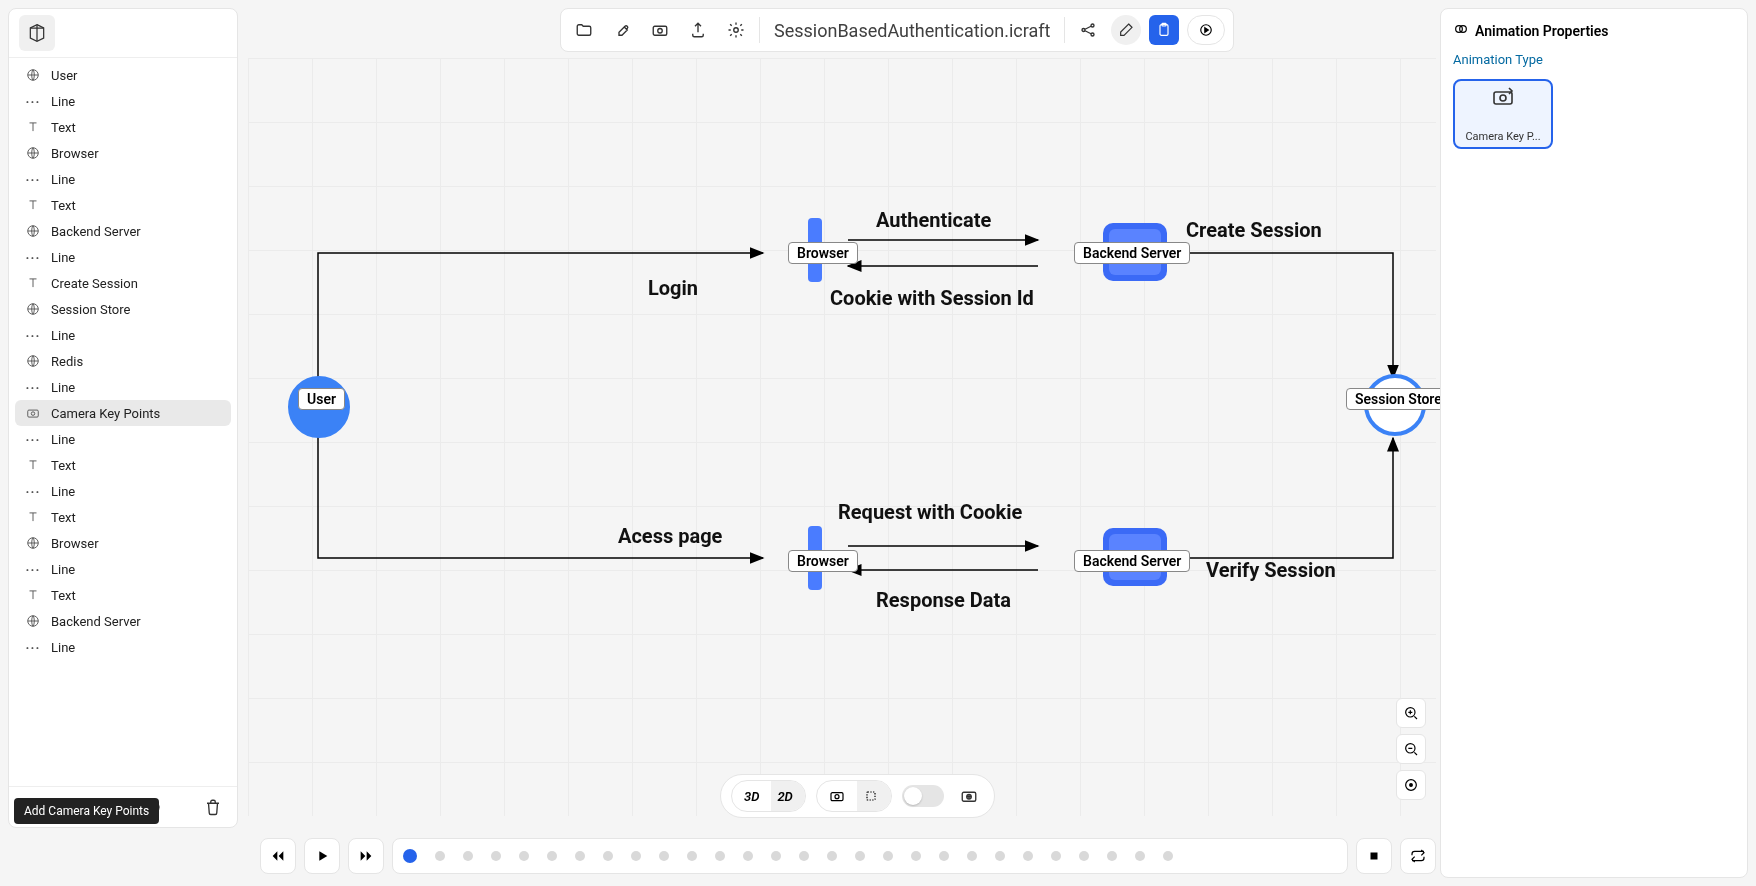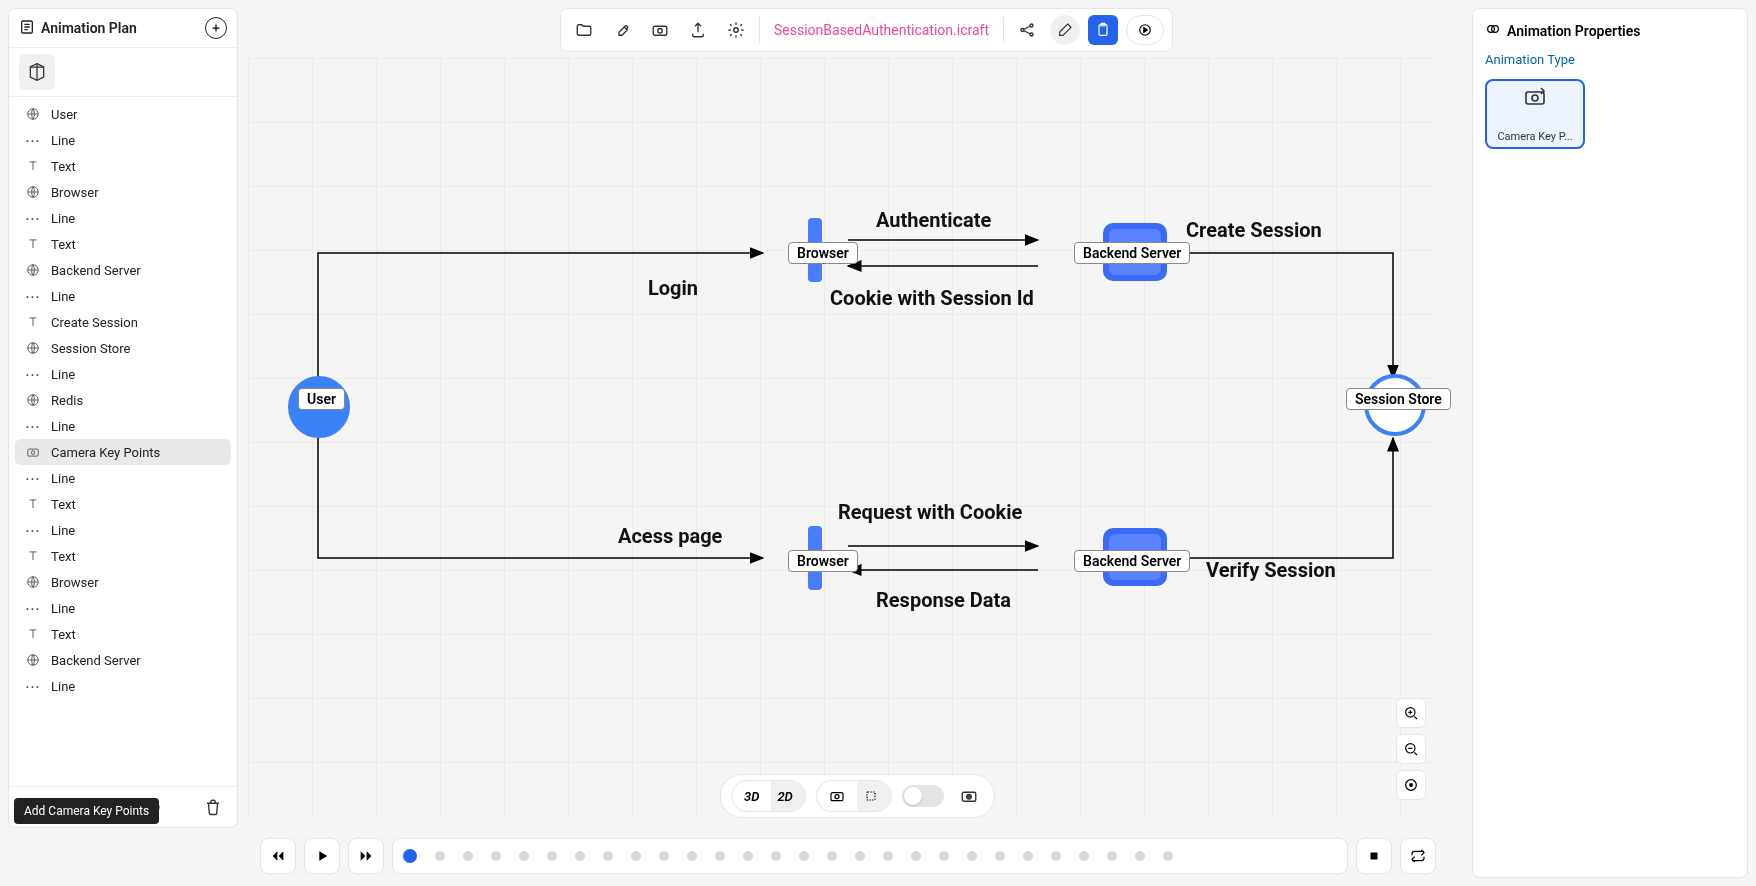--- a/index.html
+++ b/index.html
@@ -77,21 +77,21 @@
     }
     .tb-icon {
       width: 30px; height: 30px;
       display: flex; align-items: center; justify-content: center;
       border-radius: 6px;
       cursor: pointer; color: #333;
     }
     .tb-icon.active { background: #2563eb; color: #fff; }
     .tb-icon.soft { background: #f0f0f0; border-radius: 50%; }
     .tb-sep { width: 1px; height: 26px; background: #e5e5e5; }
-    .filename { font-size: 14px; color: #ec4899; padding: 0 6px; }
+    .filename { font-size: 18px; color: #404040; padding: 0 6px; }
     .pill {
       display: inline-flex; align-items: center; justify-content: center;
       width: 38px; height: 30px;
       border: 1px solid #e5e5e5; border-radius: 15px;
       cursor: pointer; font-size: 14px;
     }
     
     .canvas {
       position: absolute;
       left: 248px; top: 58px;
@@ -237,21 +237,21 @@
       width: 30px; height: 30px;
       background: #fff; border: 1px solid #e5e5e5;
       border-radius: 6px;
       display: flex; align-items: center; justify-content: center;
       cursor: pointer;
     }
     
     .right-panel {
       position: absolute;
       right: 8px; top: 8px; bottom: 8px;
-      width: 276px;
+      width: 308px;
       background: #fff;
       border: 1px solid #e5e5e5;
       border-radius: 8px;
       padding: 12px;
       display: flex; flex-direction: column; gap: 12px;
     }
     .rp-title { font-size: 14px; font-weight: 600; display: flex; align-items: center; gap: 6px; }
     .rp-label { font-size: 13px; color: #0369a1; }
     .type-card {
       width: 100px; height: 70px;
@@ -275,36 +275,20 @@
       padding: 8px 12px;
       font-size: 13px; font-weight: 500;
       display: flex; align-items: center; justify-content: center; gap: 6px;
       cursor: pointer;
     }
   </style>
 </head>
 <body>
 
 <div class="sidebar">
-  <div class="sidebar-header">
-    <div class="title">
-      <span>
-        <svg width="16" height="16" viewBox="0 0 24 24" fill="none" stroke="currentColor" stroke-width="2">
-            <rect x="4" y="3" width="16" height="18" rx="2"></rect>
-            <path d="M8 8h8M8 12h8M8 16h5"></path>
-          </svg>
-      </span>
-      <span>Animation Plan</span>
-    </div>
-    <div class="plus-btn">
-      <svg width="12" height="12" viewBox="0 0 24 24" fill="none" stroke="currentColor" stroke-width="2.5">
-          <path d="M12 5v14M5 12h14"></path>
-        </svg>
-    </div>
-  </div>
   <div class="cube-row">
     <div class="cube-btn">
       <svg width="20" height="20" viewBox="0 0 24 24" fill="none" stroke="#333" stroke-width="1.5">
           <path d="M12 2l8 4v12l-8 4-8-4V6l8-4z"></path>
           <path d="M12 2v20M4 6l16 0"></path>
         </svg>
     </div>
   </div>
   <div class="plan-list" id="plan-list">
       <div class="plan-item">

